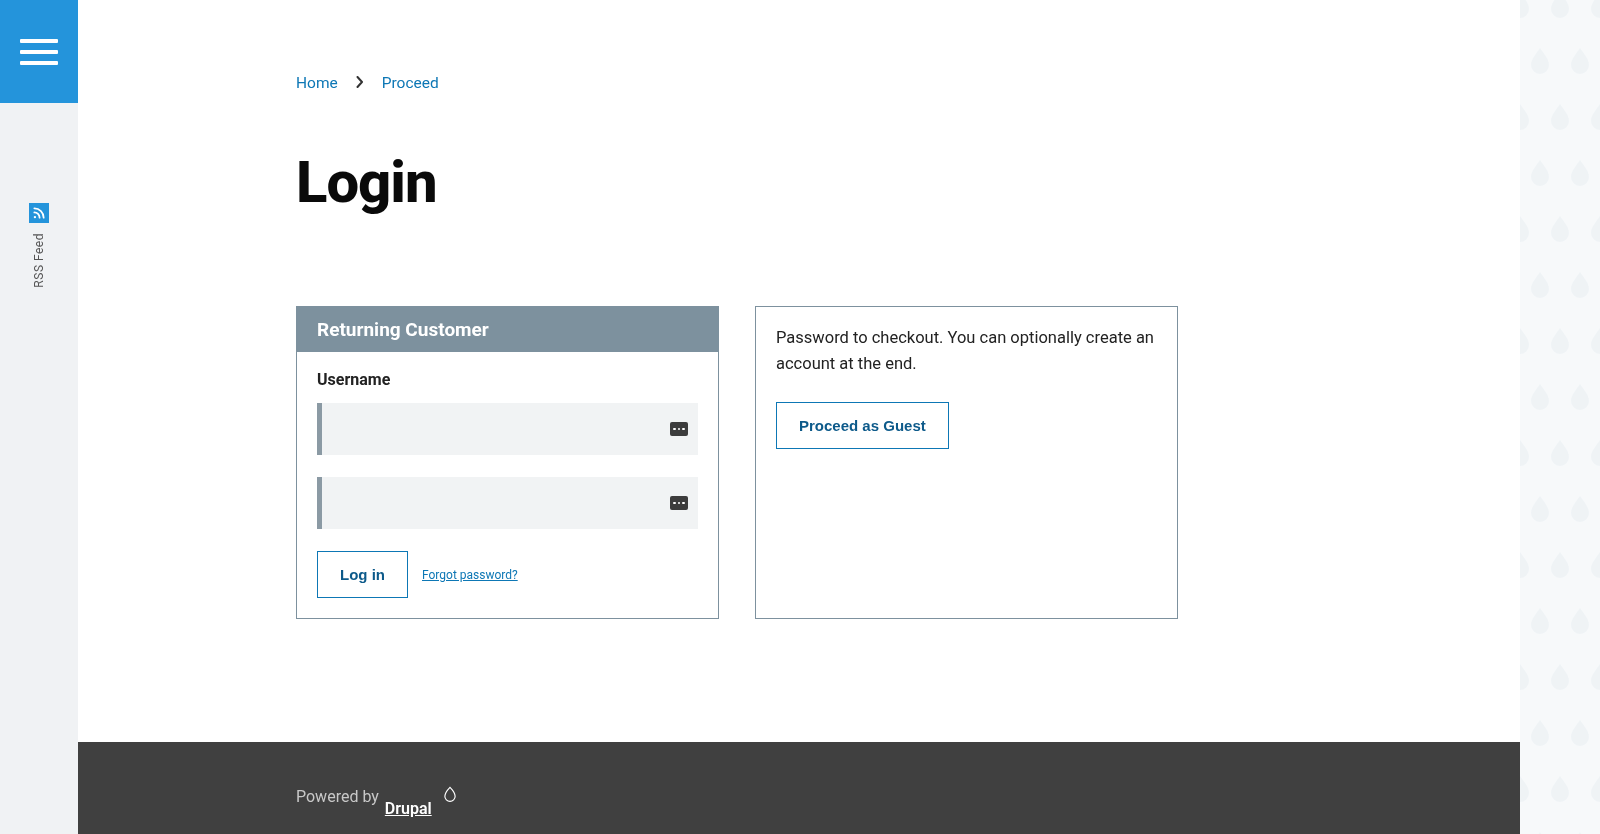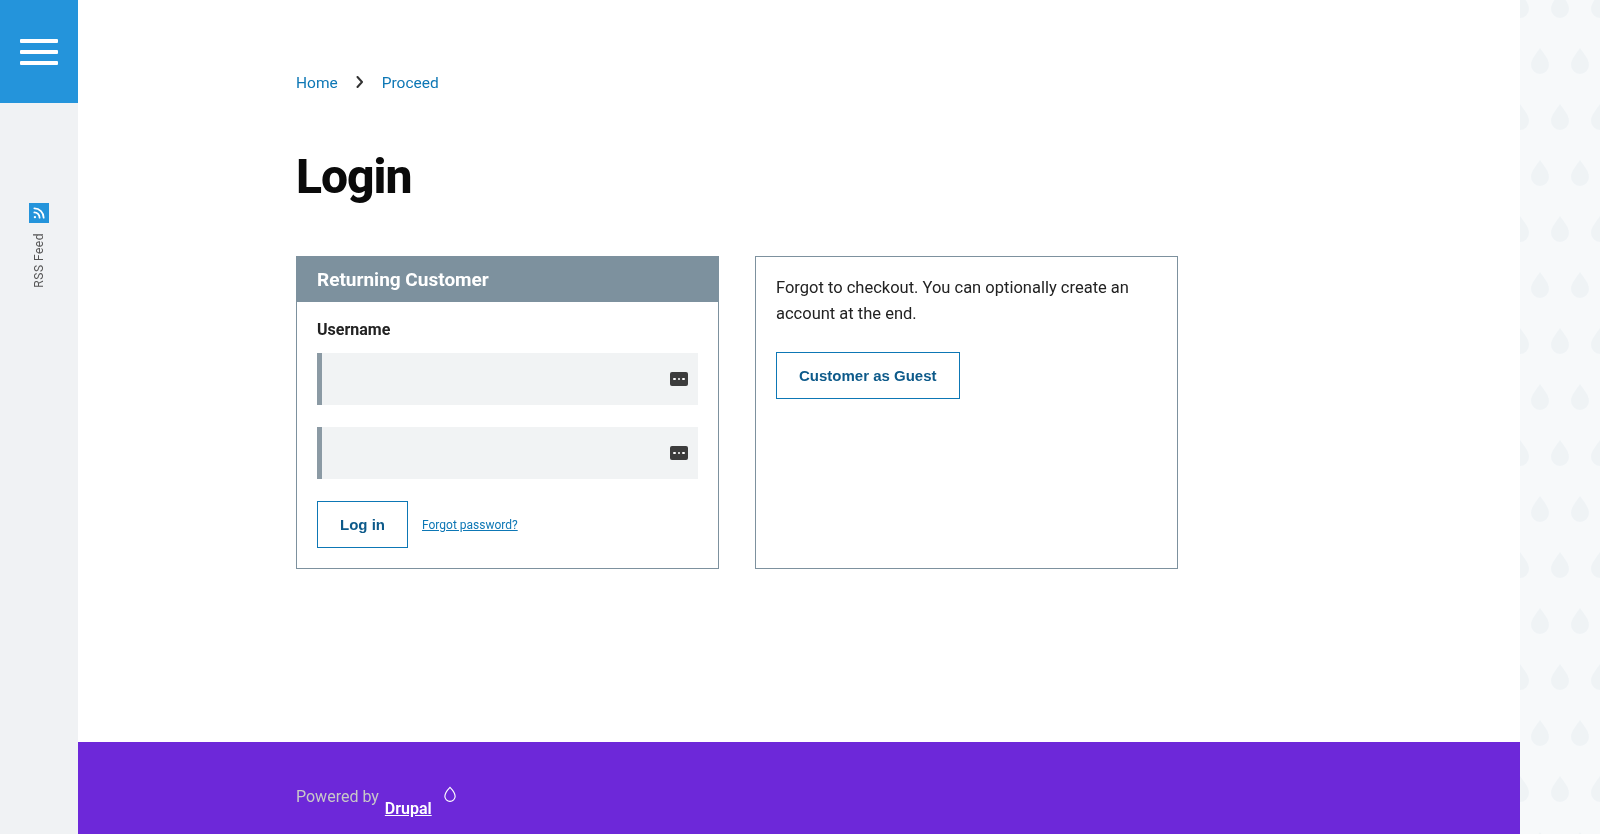--- a/index.html
+++ b/index.html
@@ -139,25 +139,25 @@
       font-weight: 400;
     }
     
     .breadcrumb-sep {
       color: #333;
       font-size: 14px;
     }
     
     
     .page-title {
-      font-size: 48px;
+      font-size: 58px;
       font-weight: 800;
       color: #0a0a0a;
       letter-spacing: -1px;
-      margin-bottom: 51px;
+      margin-bottom: 90px;
     }
     
     
     .cards-row {
       display: flex;
       gap: 36px;
     }
     
     .card {
       border: 1px solid #7d919e;
@@ -253,21 +253,21 @@
       margin-bottom: 24px;
     }
     
     
     .footer {
       position: absolute;
       bottom: 0;
       left: 0;
       right: 0;
       height: 92px;
-      background: #6d28d9;
+      background: #404040;
       color: #fff;
       display: flex;
       align-items: flex-end;
       padding: 0 0 16px 218px;
     }
     
     .footer-text {
       font-size: 16px;
       color: #c8c8c8;
       display: flex;
@@ -474,22 +474,22 @@
           </div>
           <div class="actions-row">
             <button class="btn-outline">Log in</button>
             <a href="#" class="forgot-link">Forgot password?</a>
           </div>
         </div>
       </div>
 
       <div class="card">
         <div class="card-body">
-          <p class="guest-text">Forgot to checkout. You can optionally create an account at the end.</p>
-          <button class="btn-outline">Customer as Guest</button>
+          <p class="guest-text">Password to checkout. You can optionally create an account at the end.</p>
+          <button class="btn-outline">Proceed as Guest</button>
         </div>
       </div>
     </div>
   </div>
 
   <footer class="footer">
     <div class="footer-text">
       <span>Powered by</span>
       <a href="#">Drupal</a>
       <span class="drupal-logo">

